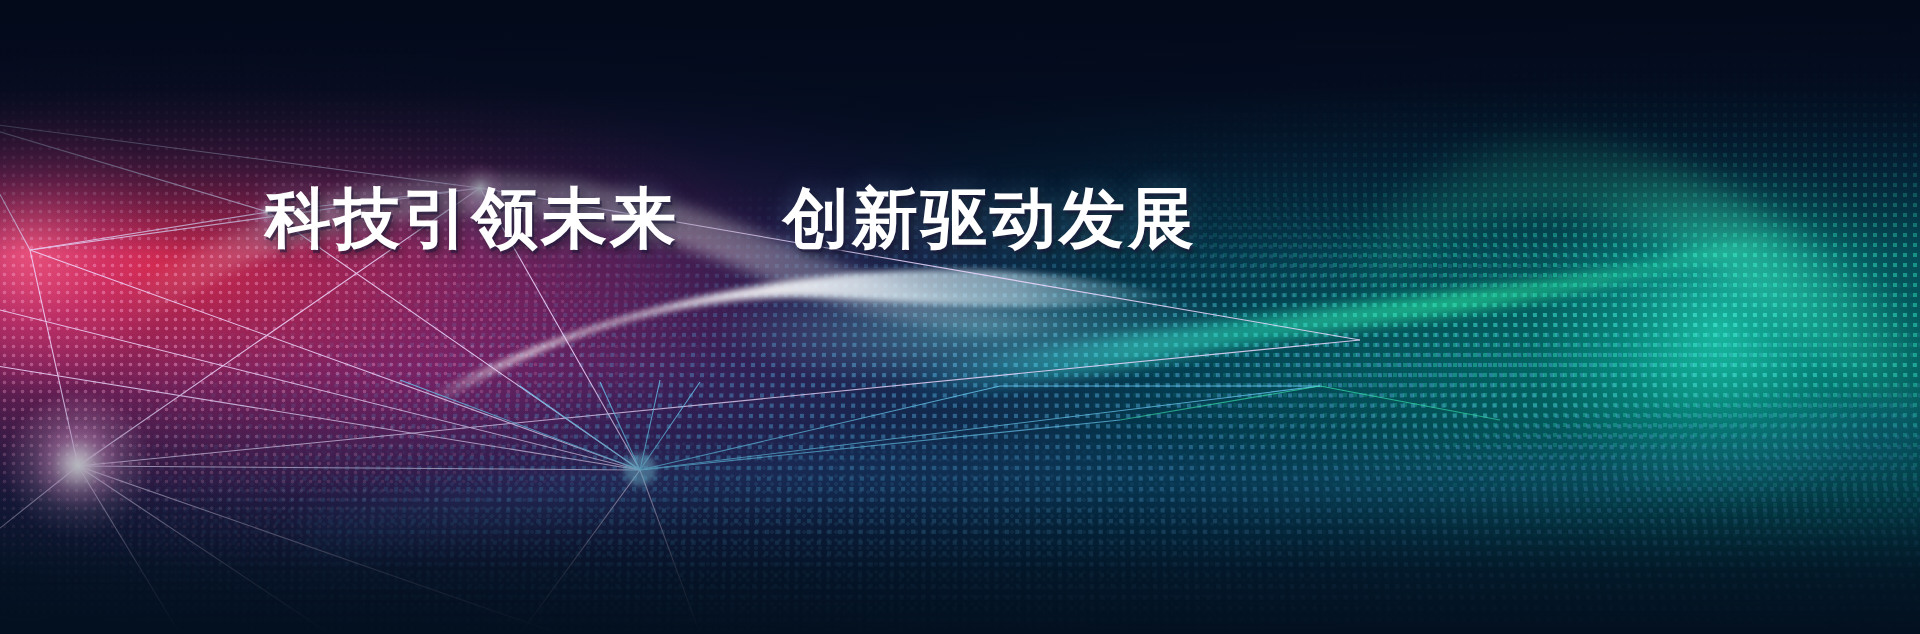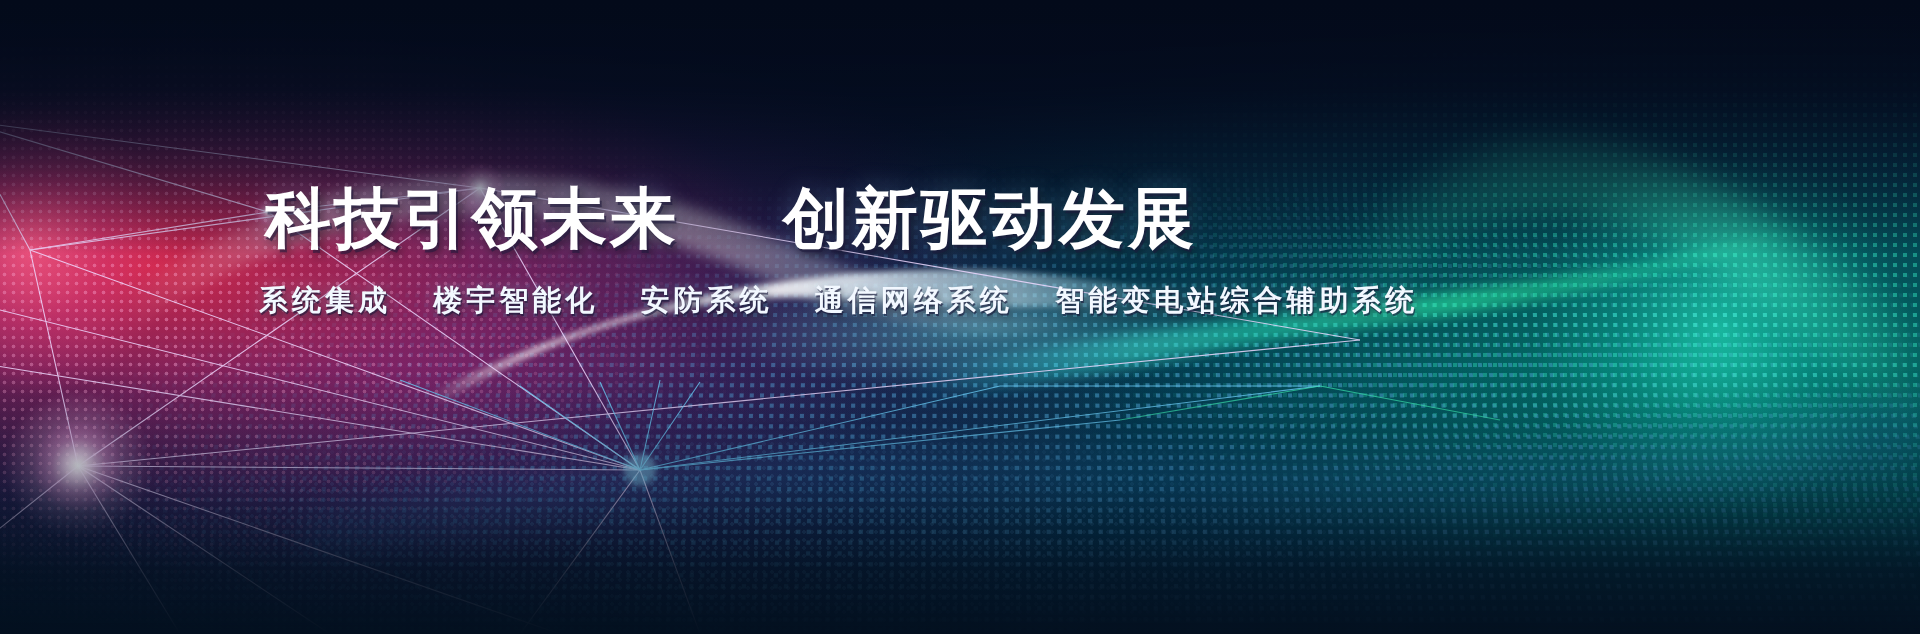--- a/index.html
+++ b/index.html
@@ -255,16 +255,15 @@
     <circle cx="78" cy="466" r="46" fill="url(#gNodeGlow)"></circle>
     <circle cx="268" cy="212" r="14" fill="url(#gNodeGlow)"></circle>
     <circle cx="640" cy="470" r="16" fill="#8fe4ff" opacity="0.55" filter="url(#blurS)"></circle>
   </svg>
 
   <div class="layer" id="bg-top-dark"></div>
   <div class="layer" id="bg-bottom-dark"></div>
 
   <div id="text-block">
     <div id="headline">科技引领未来    创新驱动发展</div>
-    <div id="subline">系统集成   楼宇智能化   安防系统   通信网络系统   智能变电站综合辅助系统</div>
   </div>
 
 </div>
 
 </body></html>

